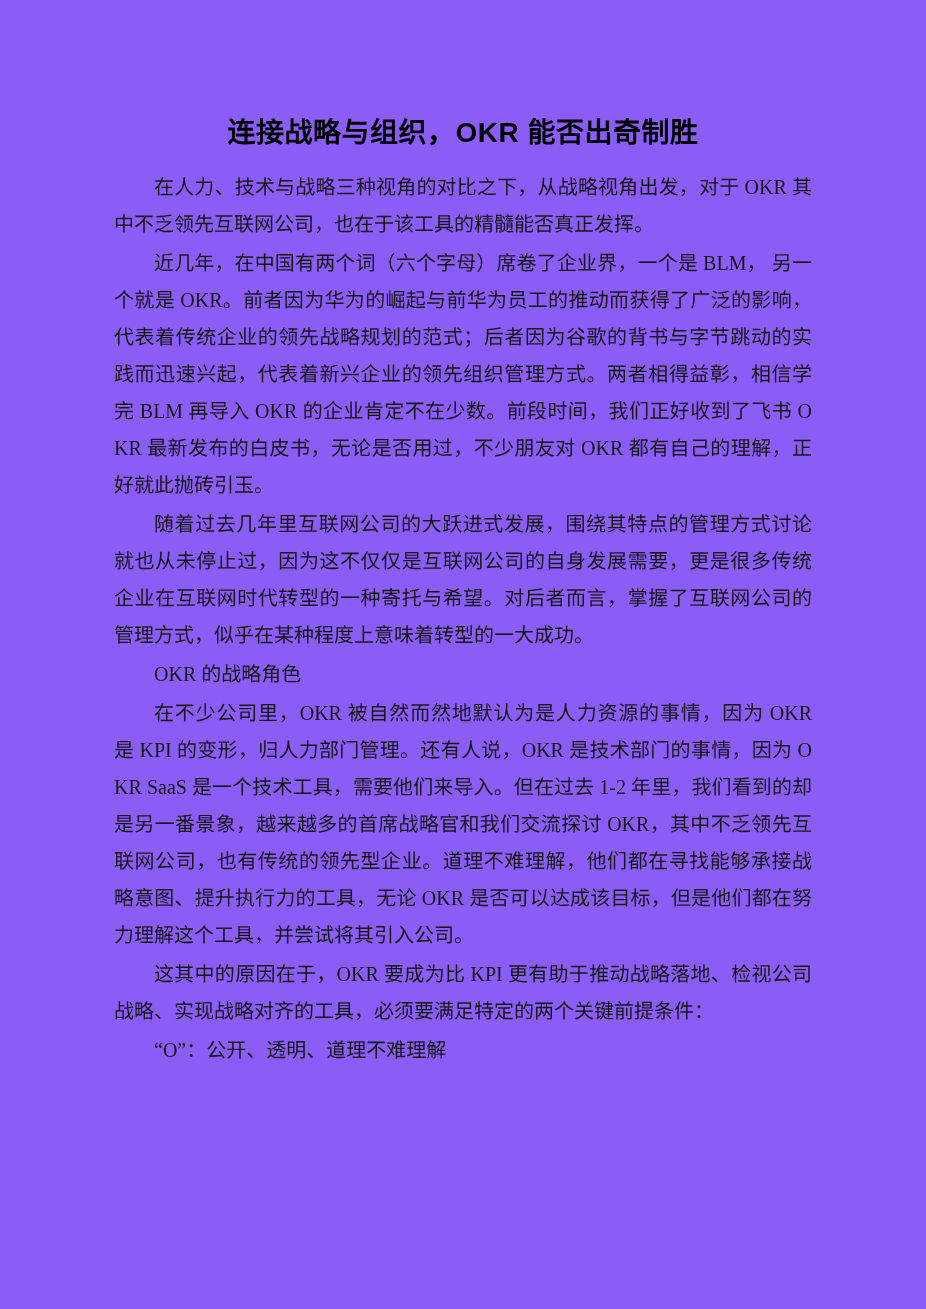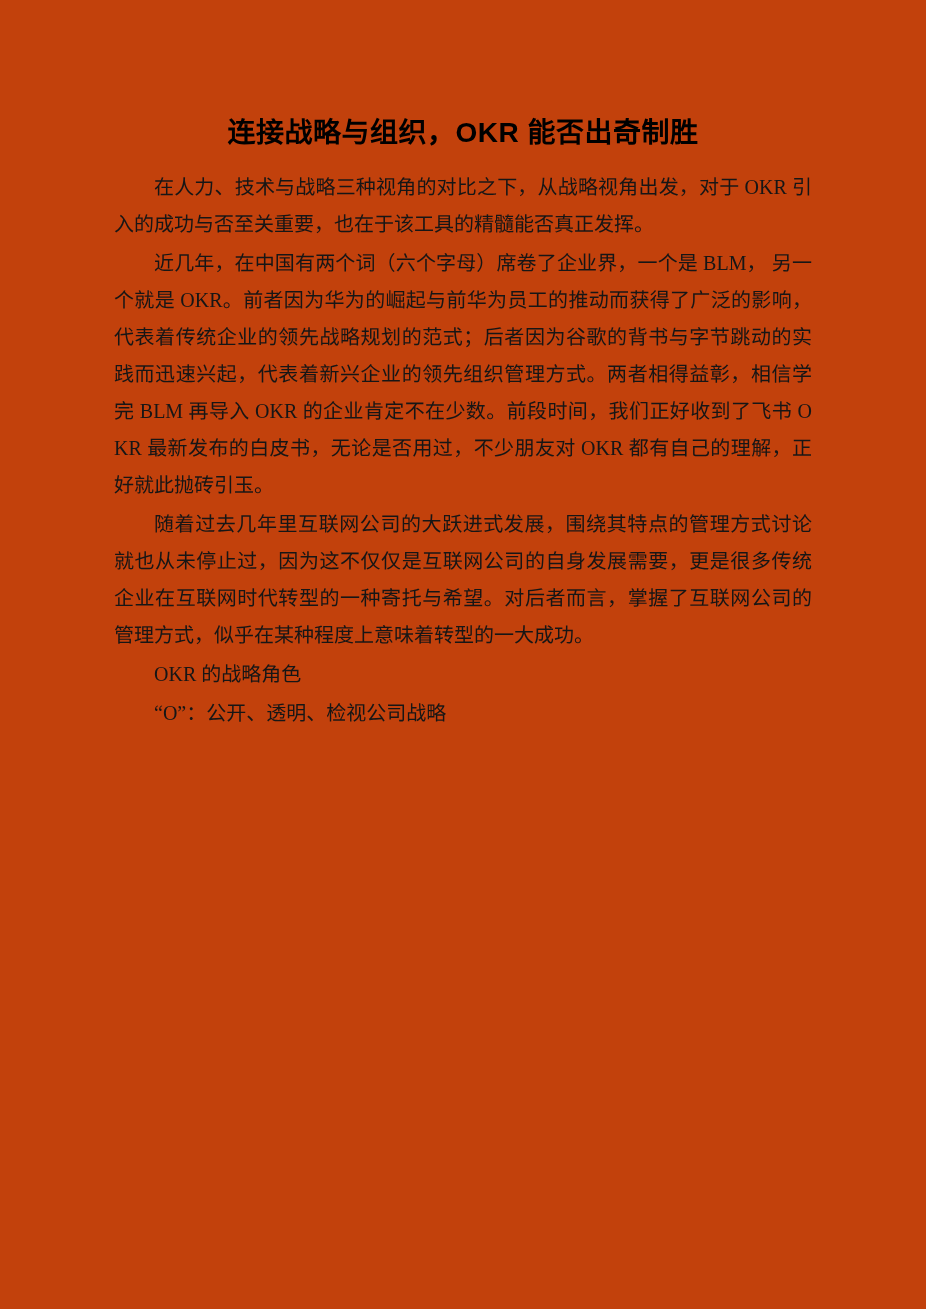--- a/index.html
+++ b/index.html
@@ -3,21 +3,21 @@
 <meta charset="utf-8">
 <style>
   * { box-sizing: border-box; }
   html, body { margin: 0; padding: 0; background: #ffffff; }
 
   .page {
     position: relative;
     width: 926px;
     height: 1309px;
     margin: 0 auto;
-    background: #c2410c;
+    background: #8b5cf6;
     padding: 112px 114px 0 114px;
     overflow: hidden;
   }
 
   .doc-title {
     font-family: "Liberation Sans", "DejaVu Sans", sans-serif;
     font-weight: 700;
     font-size: 28px;
     line-height: 42px;
     color: #000000;
@@ -43,19 +43,21 @@
     font-weight: 400;
   }
 </style>
 </head>
 <body>
 
 <div class="page">
   <h1 class="doc-title">连接战略与组织，OKR 能否出奇制胜</h1>
 
   <div class="doc-body">
-    <p>在人力、技术与战略三种视角的对比之下，从战略视角出发，对于 OKR 引入的成功与否至关重要，也在于该工具的精髓能否真正发挥。</p>
+    <p>在人力、技术与战略三种视角的对比之下，从战略视角出发，对于 OKR 其中不乏领先互联网公司，也在于该工具的精髓能否真正发挥。</p>
     <p>近几年，在中国有两个词（六个字母）席卷了企业界，一个是 BLM， 另一个就是 OKR。前者因为华为的崛起与前华为员工的推动而获得了广泛的影响，代表着传统企业的领先战略规划的范式；后者因为谷歌的背书与字节跳动的实践而迅速兴起，代表着新兴企业的领先组织管理方式。两者相得益彰，相信学完 BLM 再导入 OKR 的企业肯定不在少数。前段时间，我们正好收到了飞书 OKR 最新发布的白皮书，无论是否用过，不少朋友对 OKR 都有自己的理解，正好就此抛砖引玉。</p>
     <p>随着过去几年里互联网公司的大跃进式发展，围绕其特点的管理方式讨论就也从未停止过，因为这不仅仅是互联网公司的自身发展需要，更是很多传统企业在互联网时代转型的一种寄托与希望。对后者而言，掌握了互联网公司的管理方式，似乎在某种程度上意味着转型的一大成功。</p>
     <p class="section-heading">OKR 的战略角色</p>
-    <p>“O”：公开、透明、检视公司战略</p>
+    <p>在不少公司里，OKR 被自然而然地默认为是人力资源的事情，因为 OKR 是 KPI 的变形，归人力部门管理。还有人说，OKR 是技术部门的事情，因为 OKR SaaS 是一个技术工具，需要他们来导入。但在过去 1-2 年里，我们看到的却是另一番景象，越来越多的首席战略官和我们交流探讨 OKR，其中不乏领先互联网公司，也有传统的领先型企业。道理不难理解，他们都在寻找能够承接战略意图、提升执行力的工具，无论 OKR 是否可以达成该目标，但是他们都在努力理解这个工具，并尝试将其引入公司。</p>
+    <p>这其中的原因在于，OKR 要成为比 KPI 更有助于推动战略落地、检视公司战略、实现战略对齐的工具，必须要满足特定的两个关键前提条件：</p>
+    <p>“O”：公开、透明、道理不难理解</p>
   </div>
 </div>
 
 </body></html>

